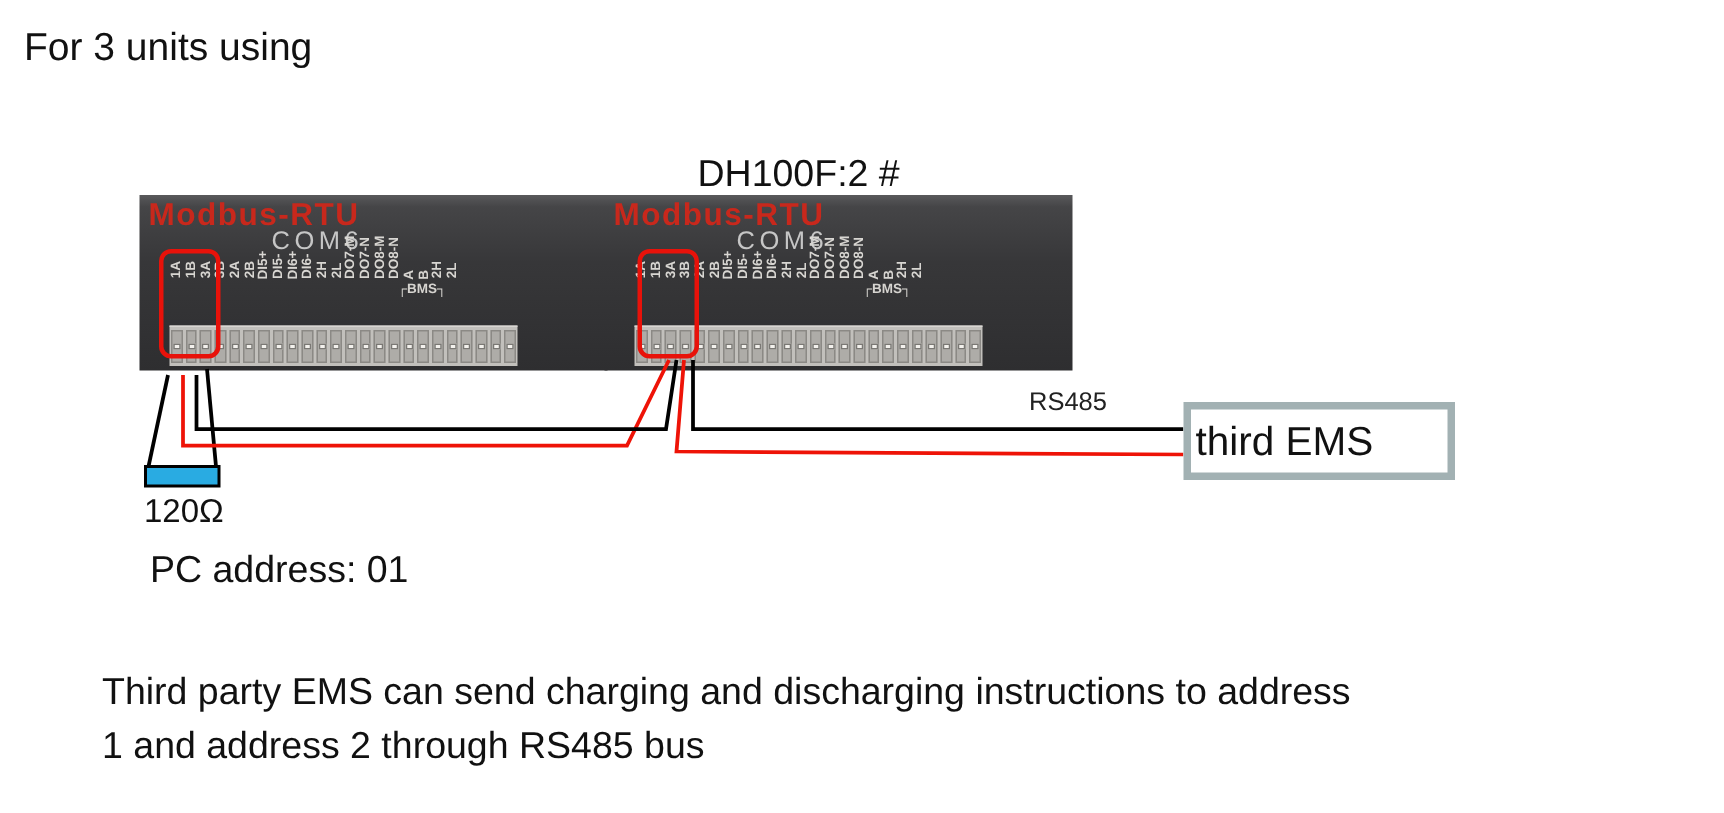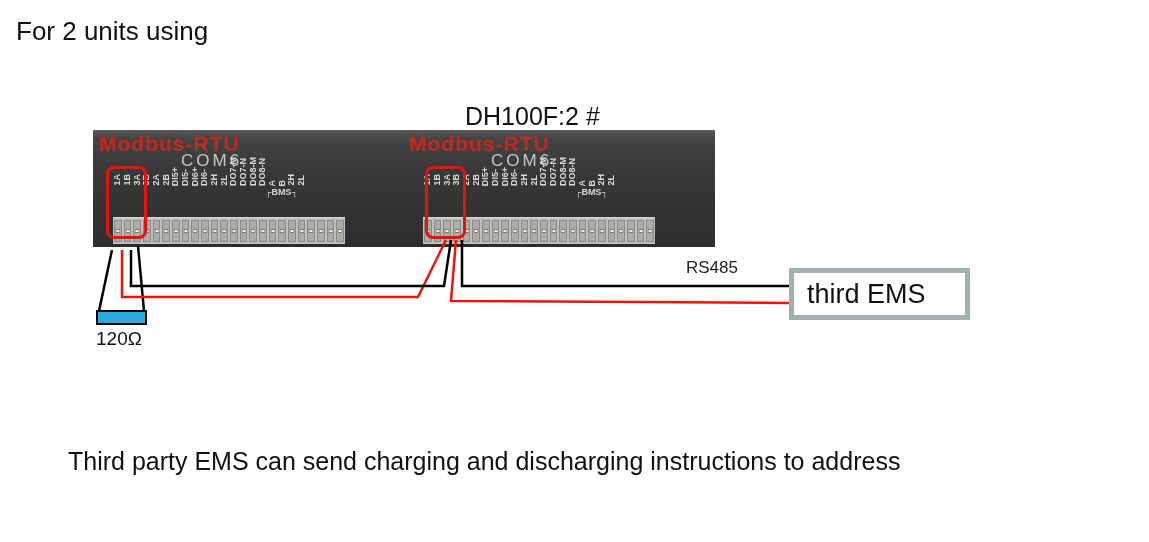--- a/index.html
+++ b/index.html
@@ -39,40 +39,40 @@
   #photo1 .redrect { left:13px; }
   #photo2 .redrect { left:22px; }
 
   #wires { position:absolute; left:0; top:0; width:1149px; height:542px;
            pointer-events:none; z-index:5; }
   .wire-black { fill:none; stroke:var(--wire-black); stroke-width:2.5; }
   .wire-red   { fill:none; stroke:var(--wire-red);   stroke-width:2.5; }
   .resistor   { fill:var(--resistor-cyan); stroke:#000; stroke-width:2; }
 
   .rs485 { position:absolute; left:686px; top:258px; font-size:17px; color:#222; }
-  .ohm   { position:absolute; left:96px; top:328px; font-size:19px; color:var(--text-black); }
+  .ohm   { position:absolute; left:96px; top:328px; font-size:22px; color:var(--text-black); }
 
   .ems-box { position:absolute; left:789px; top:268px; width:181px; height:52px;
              background:#fff; border:5px solid var(--ems-border); display:flex;
-             align-items:center; padding-left:13px; z-index:6; }
+             align-items:center; padding-left:3px; z-index:6; }
   .ems-box span { font-size:27px; color:var(--text-black); }
 
   .pc-addr { position:absolute; top:366px; font-size:25px; color:var(--text-black); }
   #pc1 { left:100px; }
   #pc2 { left:440px; }
 
   .footer { position:absolute; left:68px; top:443px; width:1040px; font-size:25px;
             line-height:36px; color:var(--text-black); }
 </style>
 </head>
 <body>
 
 <div id="stage">
 
-  <div class="title">For 2 units using</div>
+  <div class="title">For 3 units using</div>
 
   <div class="unit-label" id="unit2-label">DH100F:2 #</div>
 
   <div class="photo" id="photo1">
     <div class="modbus">Modbus-RTU</div>
     <div class="com">COM6</div>
     <div class="bms">┌BMS┐</div>
     <div class="labels">
         <div class="tlabel" style="left: 19.3px;">1A</div>
         <div class="tlabel" style="left: 28.97px;">1B</div>
@@ -288,18 +288,20 @@
     <polyline class="wire-black" points="462,240 462,286 789,286"></polyline>
   </svg>
 
   <div class="rs485">RS485</div>
   <div class="ohm">120Ω</div>
 
   <div class="ems-box">
     <span>third EMS</span>
   </div>
 
+  <div class="pc-addr" id="pc1">PC address: 01</div>
 
   <div class="footer">
     <div>Third party EMS can send charging and discharging instructions to address</div>
+    <div>1 and address 2 through RS485 bus</div>
   </div>
 
 </div>
 
 </body></html>

